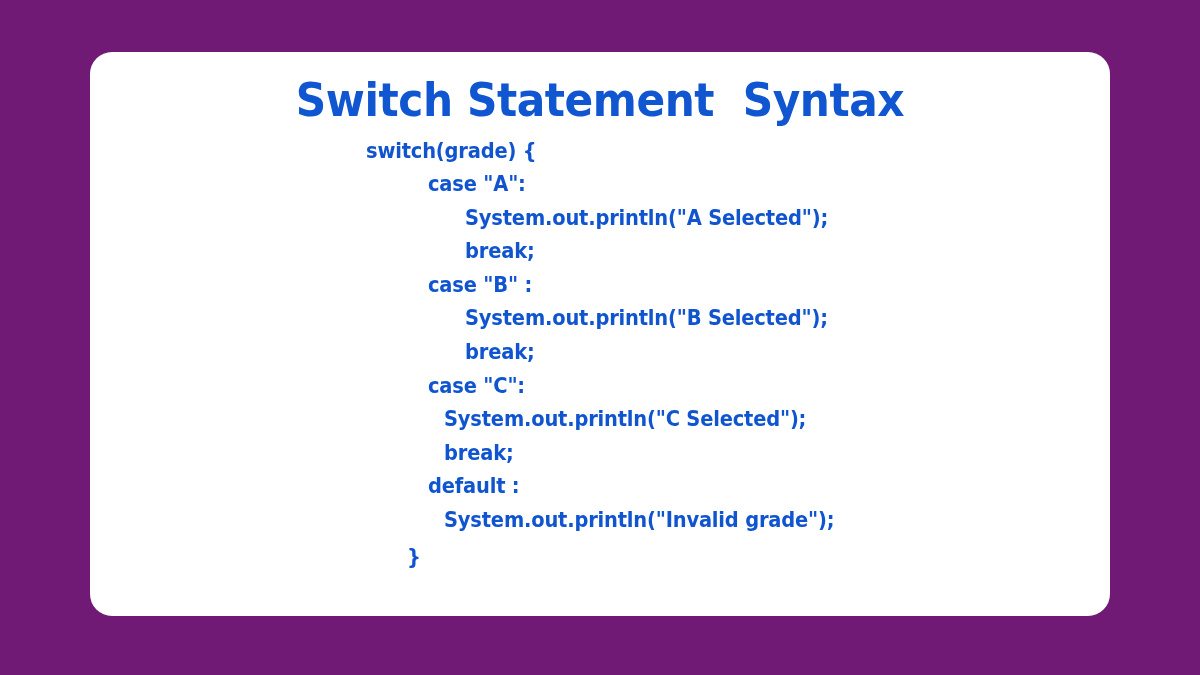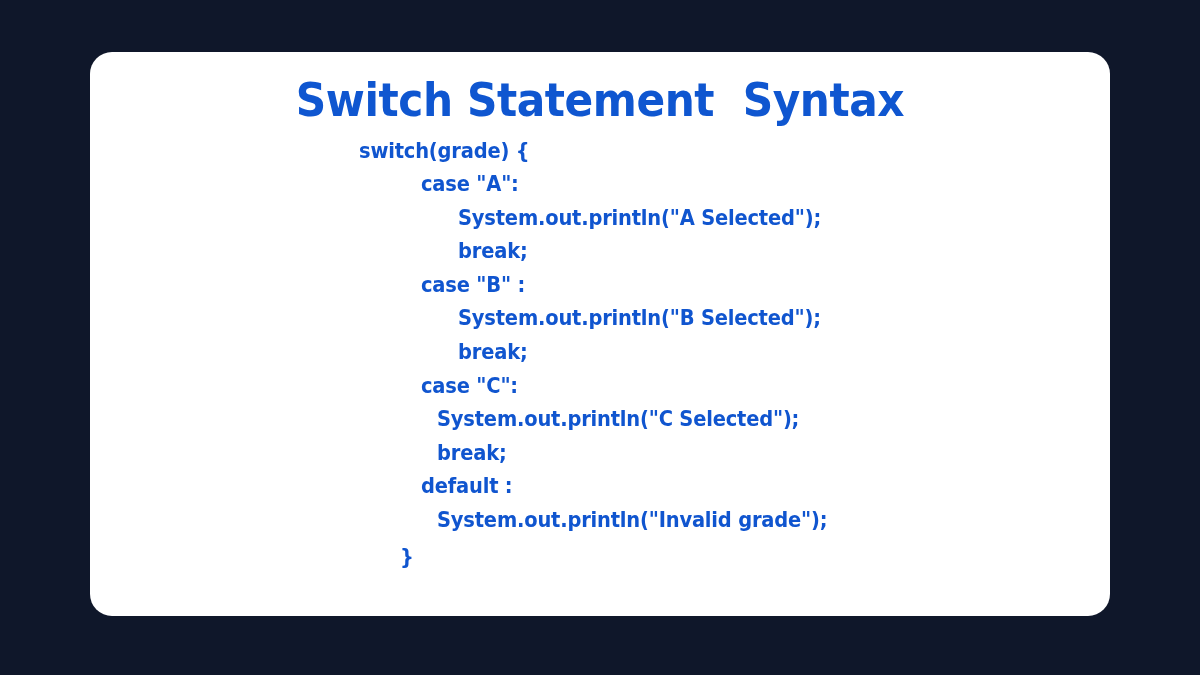--- a/index.html
+++ b/index.html
@@ -10,21 +10,21 @@
     width: 1200px;
     height: 675px;
     overflow: hidden;
     font-family: "Liberation Sans", sans-serif;
   }
 
   #slide {
     position: relative;
     width: 1200px;
     height: 675px;
-    background: #0f172a;
+    background: #701a75;
     box-sizing: border-box;
   }
 
   #card {
     position: absolute;
     left: 90px;
     top: 52px;
     width: 1020px;
     height: 564px;
     background: #ffffff;
@@ -45,21 +45,21 @@
     line-height: 56px;
     color: #0f56d0;
     letter-spacing: -0.5px;
     white-space: pre;
     transform: scaleX(0.90);
     transform-origin: center center;
   }
 
   #code-block {
     position: absolute;
-    left: 1px;
+    left: 8px;
     top: 86px;
     width: 1020px;
     height: 470px;
   }
 
   .code-line {
     position: absolute;
     font-family: "DejaVu Sans", "Liberation Sans", sans-serif;
     font-size: 20.5px;
     font-weight: bold;

